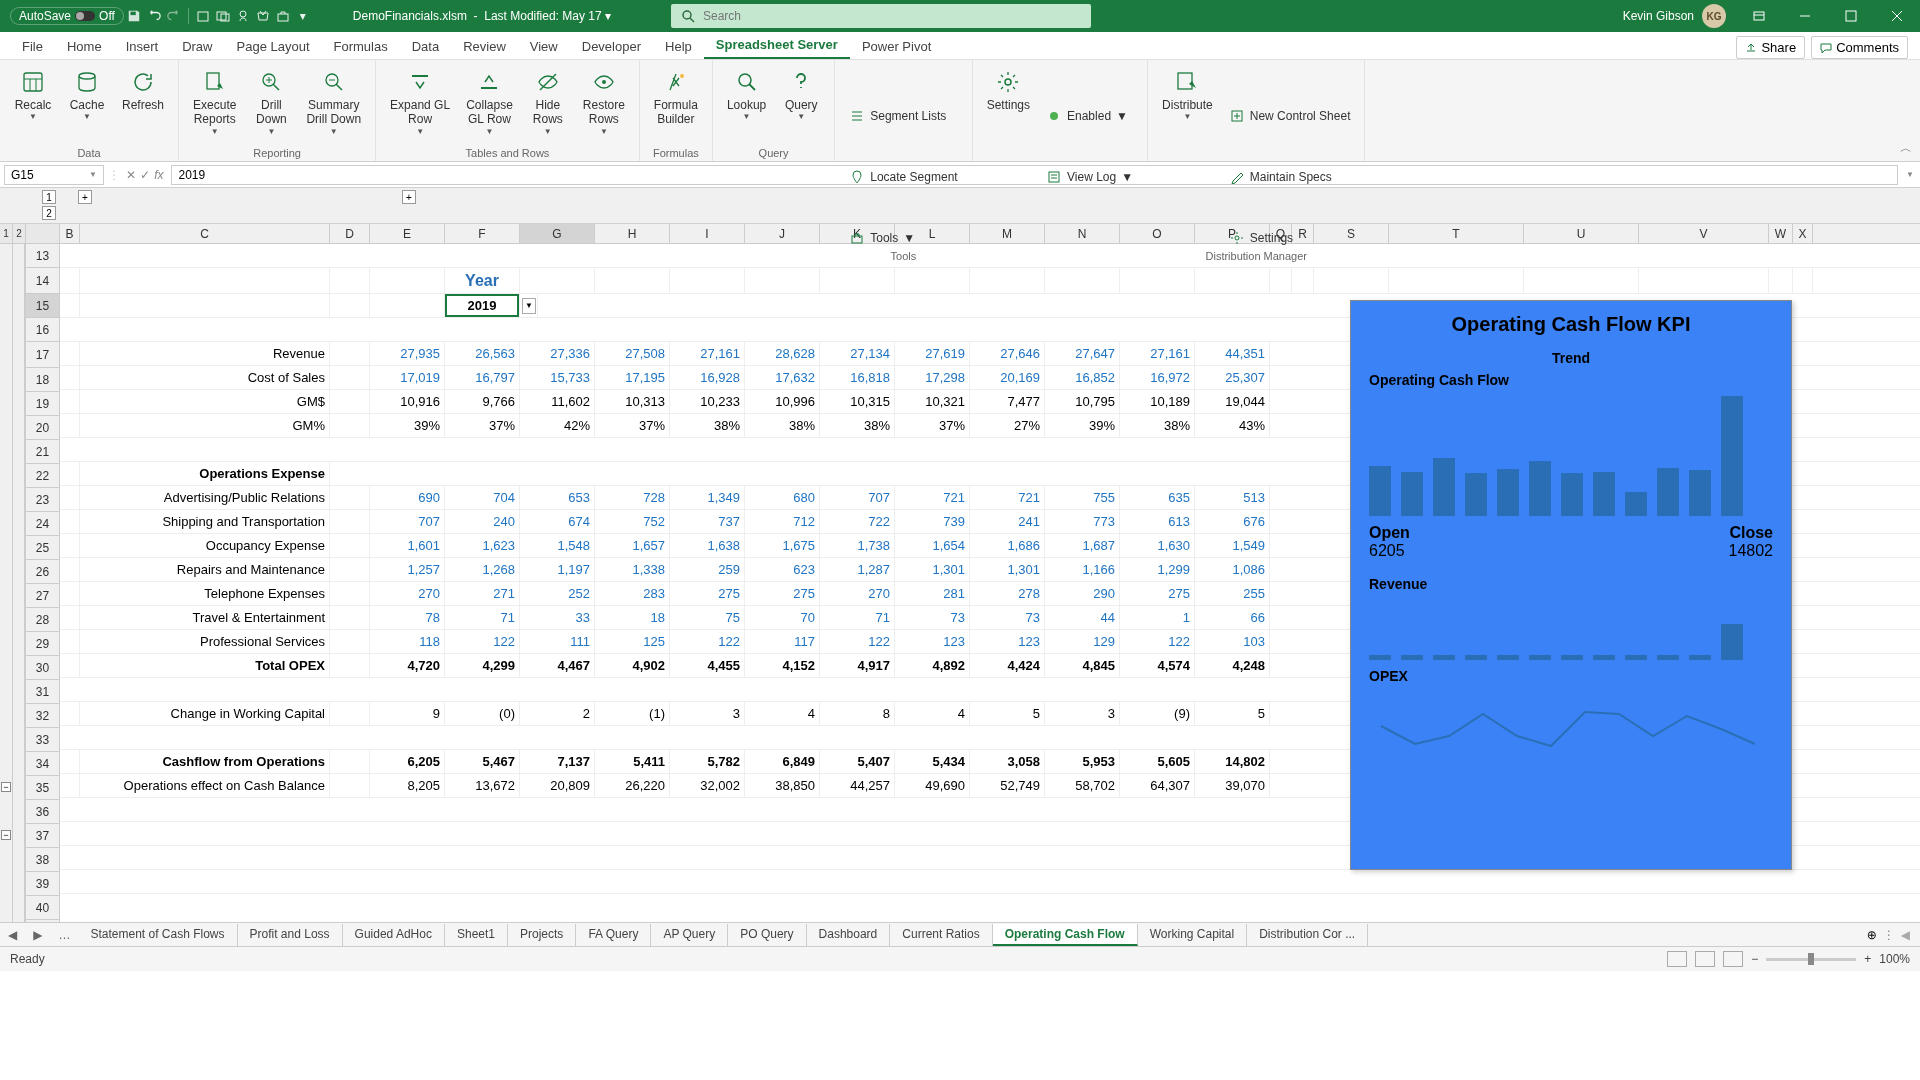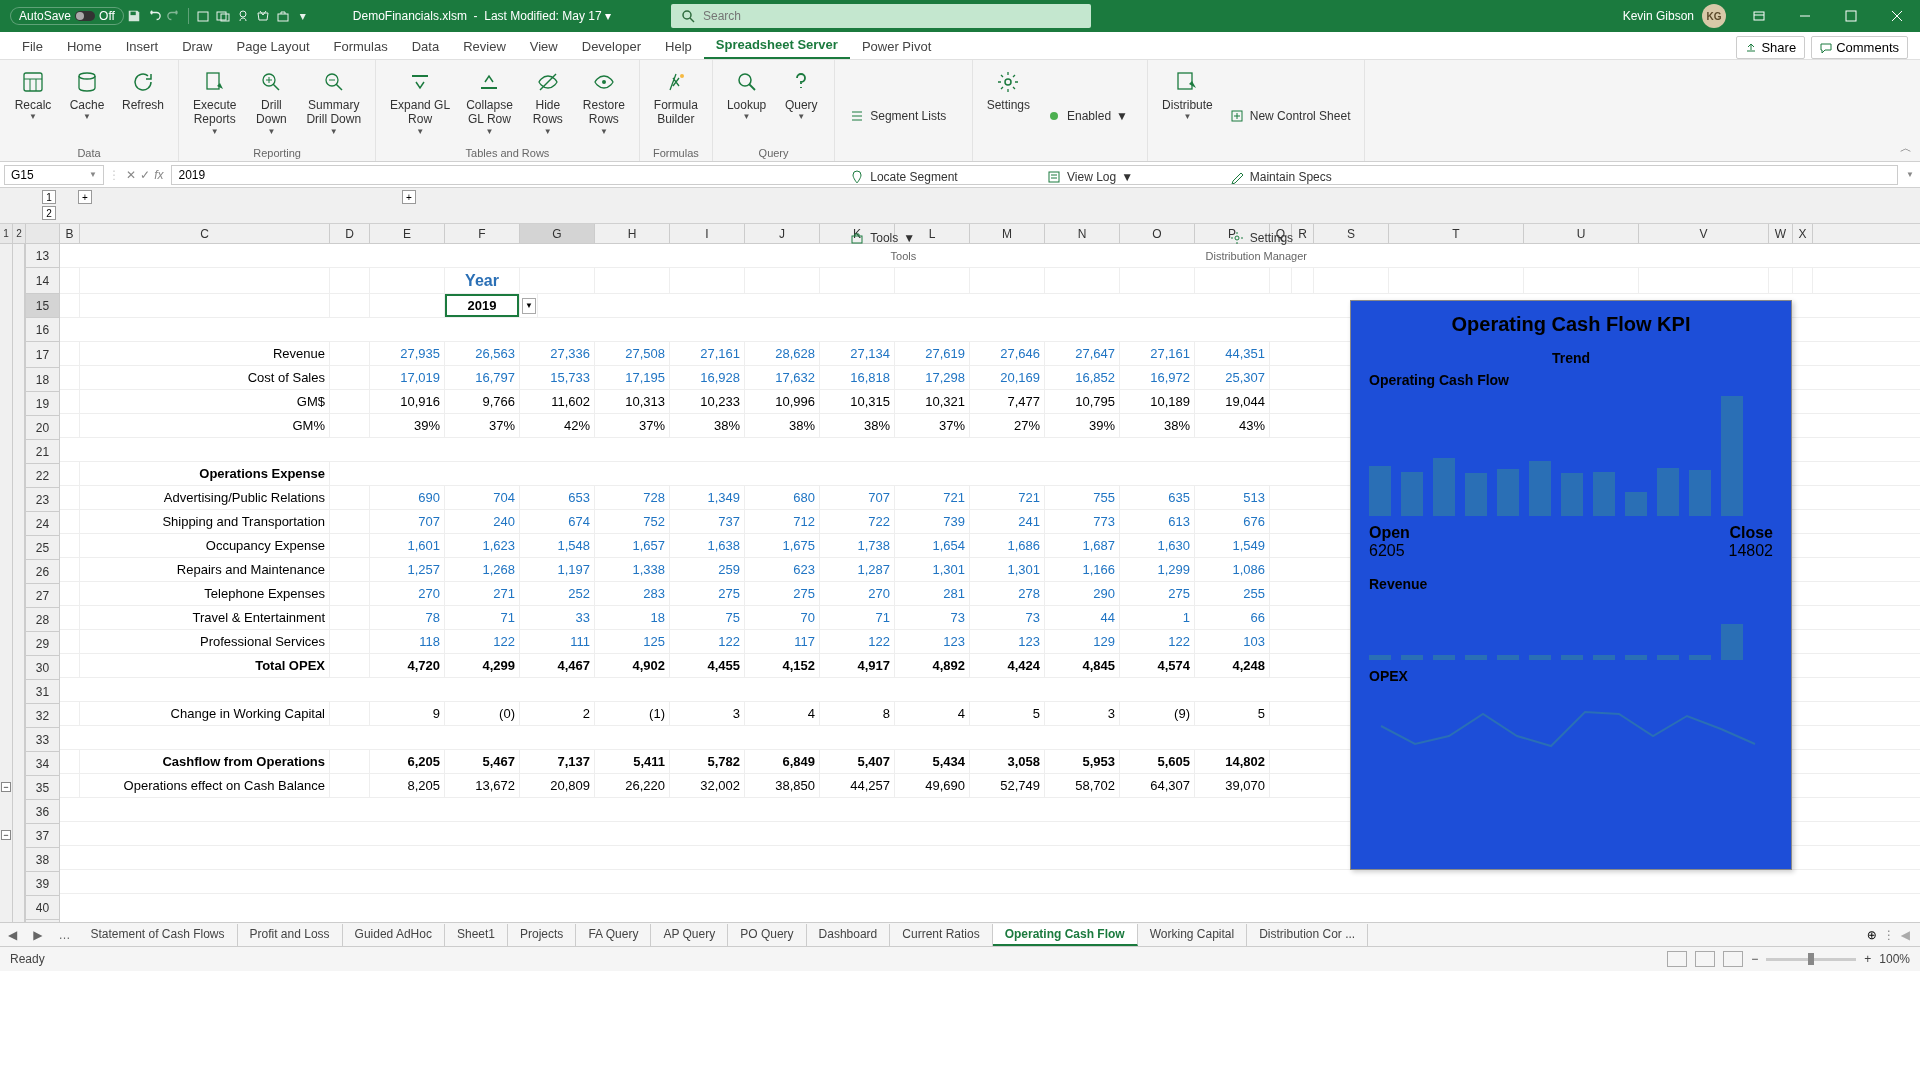--- a/index.html
+++ b/index.html
@@ -76,21 +76,21 @@
 .cell.r { justify-content:flex-end; }
 .cell.c { justify-content:center; }
 .cell.bold { font-weight:700; }
 .cell.blue { color:#1f74c3; }
 .cell.ital { font-style:italic; }
 .cell.hdr { font-weight:700; color:#000; }
 .year-box { border:2px solid #1b7a3e; display:flex; align-items:center; justify-content:center; font-weight:700; height:100%; width:100%; padding:0 4px; }
 .year-dd { width:14px; height:16px; border:1px solid #aaa; margin-left:2px; display:flex; align-items:center; justify-content:center; font-size:8px; cursor:pointer; }
 
 
-.kpi { position:absolute; width:442px; left:1290px; top:56px; height:570px; background:#1d4ed8; border:1px solid #888; box-shadow:2px 2px 5px rgba(0,0,0,0.2); padding:6px 18px; }
+.kpi { position:absolute; width:442px; left:1290px; top:56px; height:570px; background:#3b82f6; border:1px solid #888; box-shadow:2px 2px 5px rgba(0,0,0,0.2); padding:6px 18px; }
 .kpi h2 { text-align:center; font-size:20px; margin:6px 0 14px; }
 .kpi .sub { font-weight:700; font-size:14px; margin-top:6px; }
 .kpi .center { text-align:center; }
 .kpi .barchart { height:120px; display:flex; align-items:flex-end; gap:10px; margin:8px 0; }
 .kpi .barchart .bar { width:22px; background:#2a6fb5; }
 .kpi .oc-row { display:flex; justify-content:space-between; font-weight:700; margin-top:4px; }
 .kpi .oc-vals { display:flex; justify-content:space-between; margin-bottom:16px; }
 .kpi svg.spark { width:100%; height:70px; }
 
 

